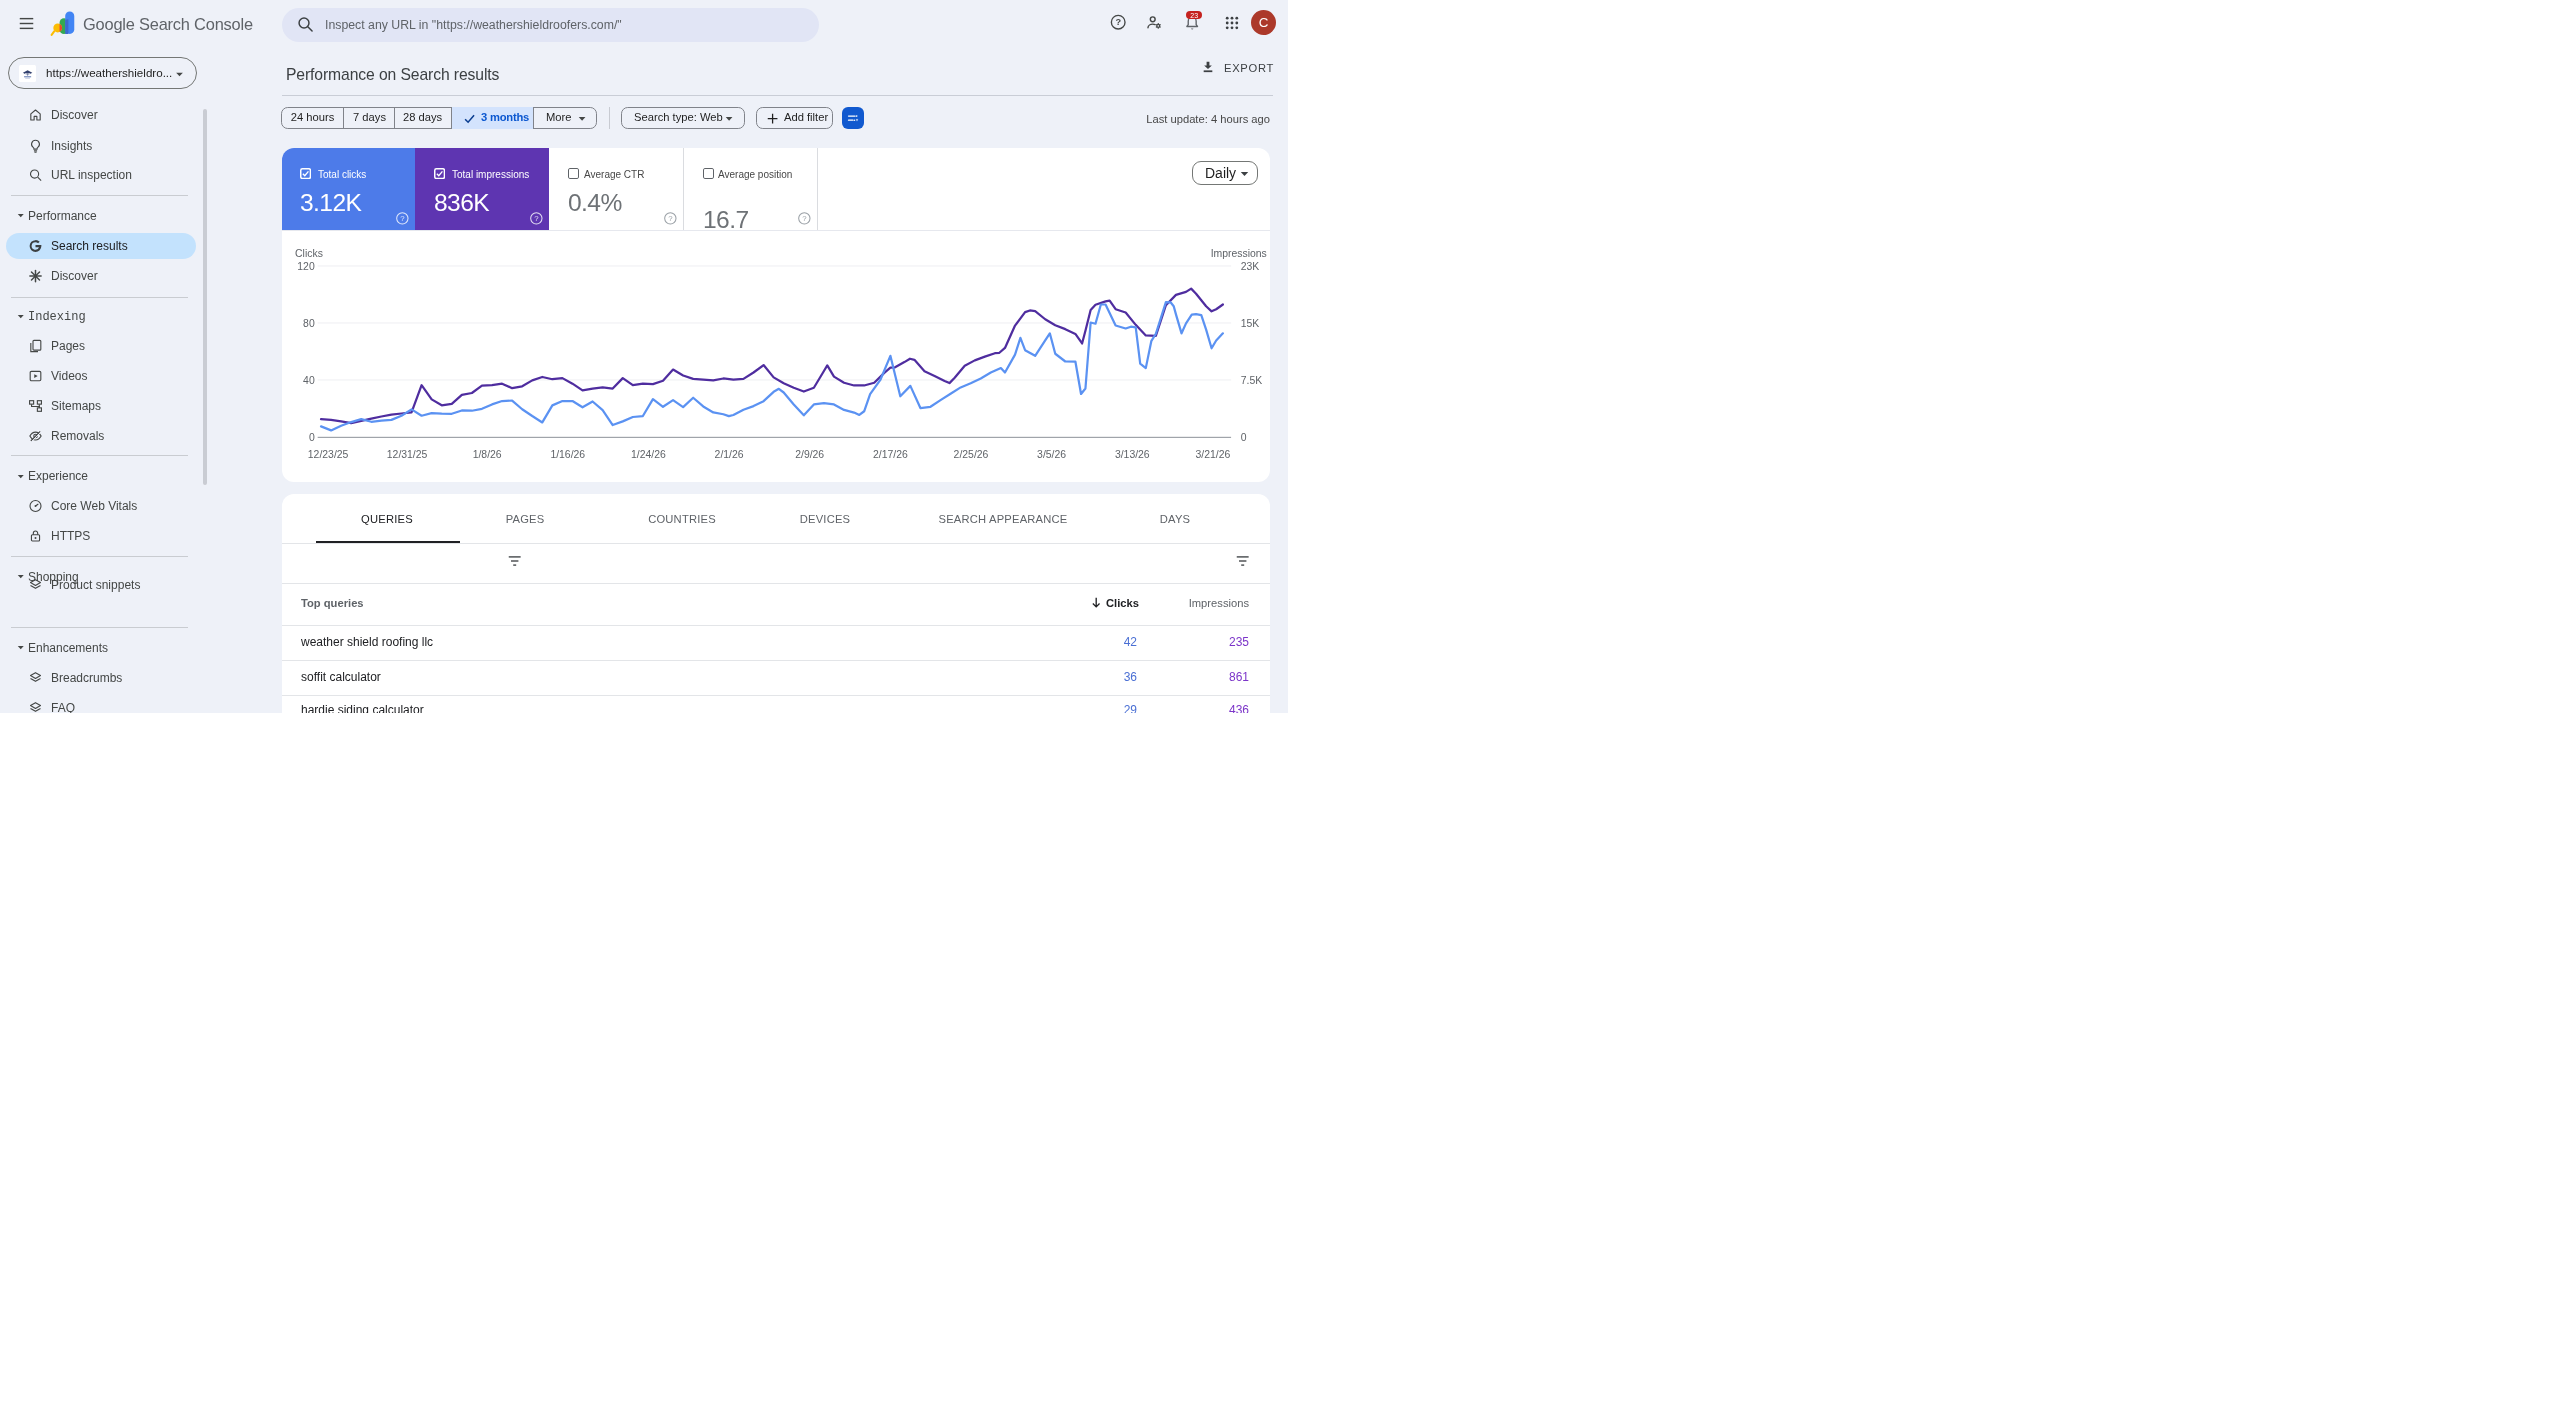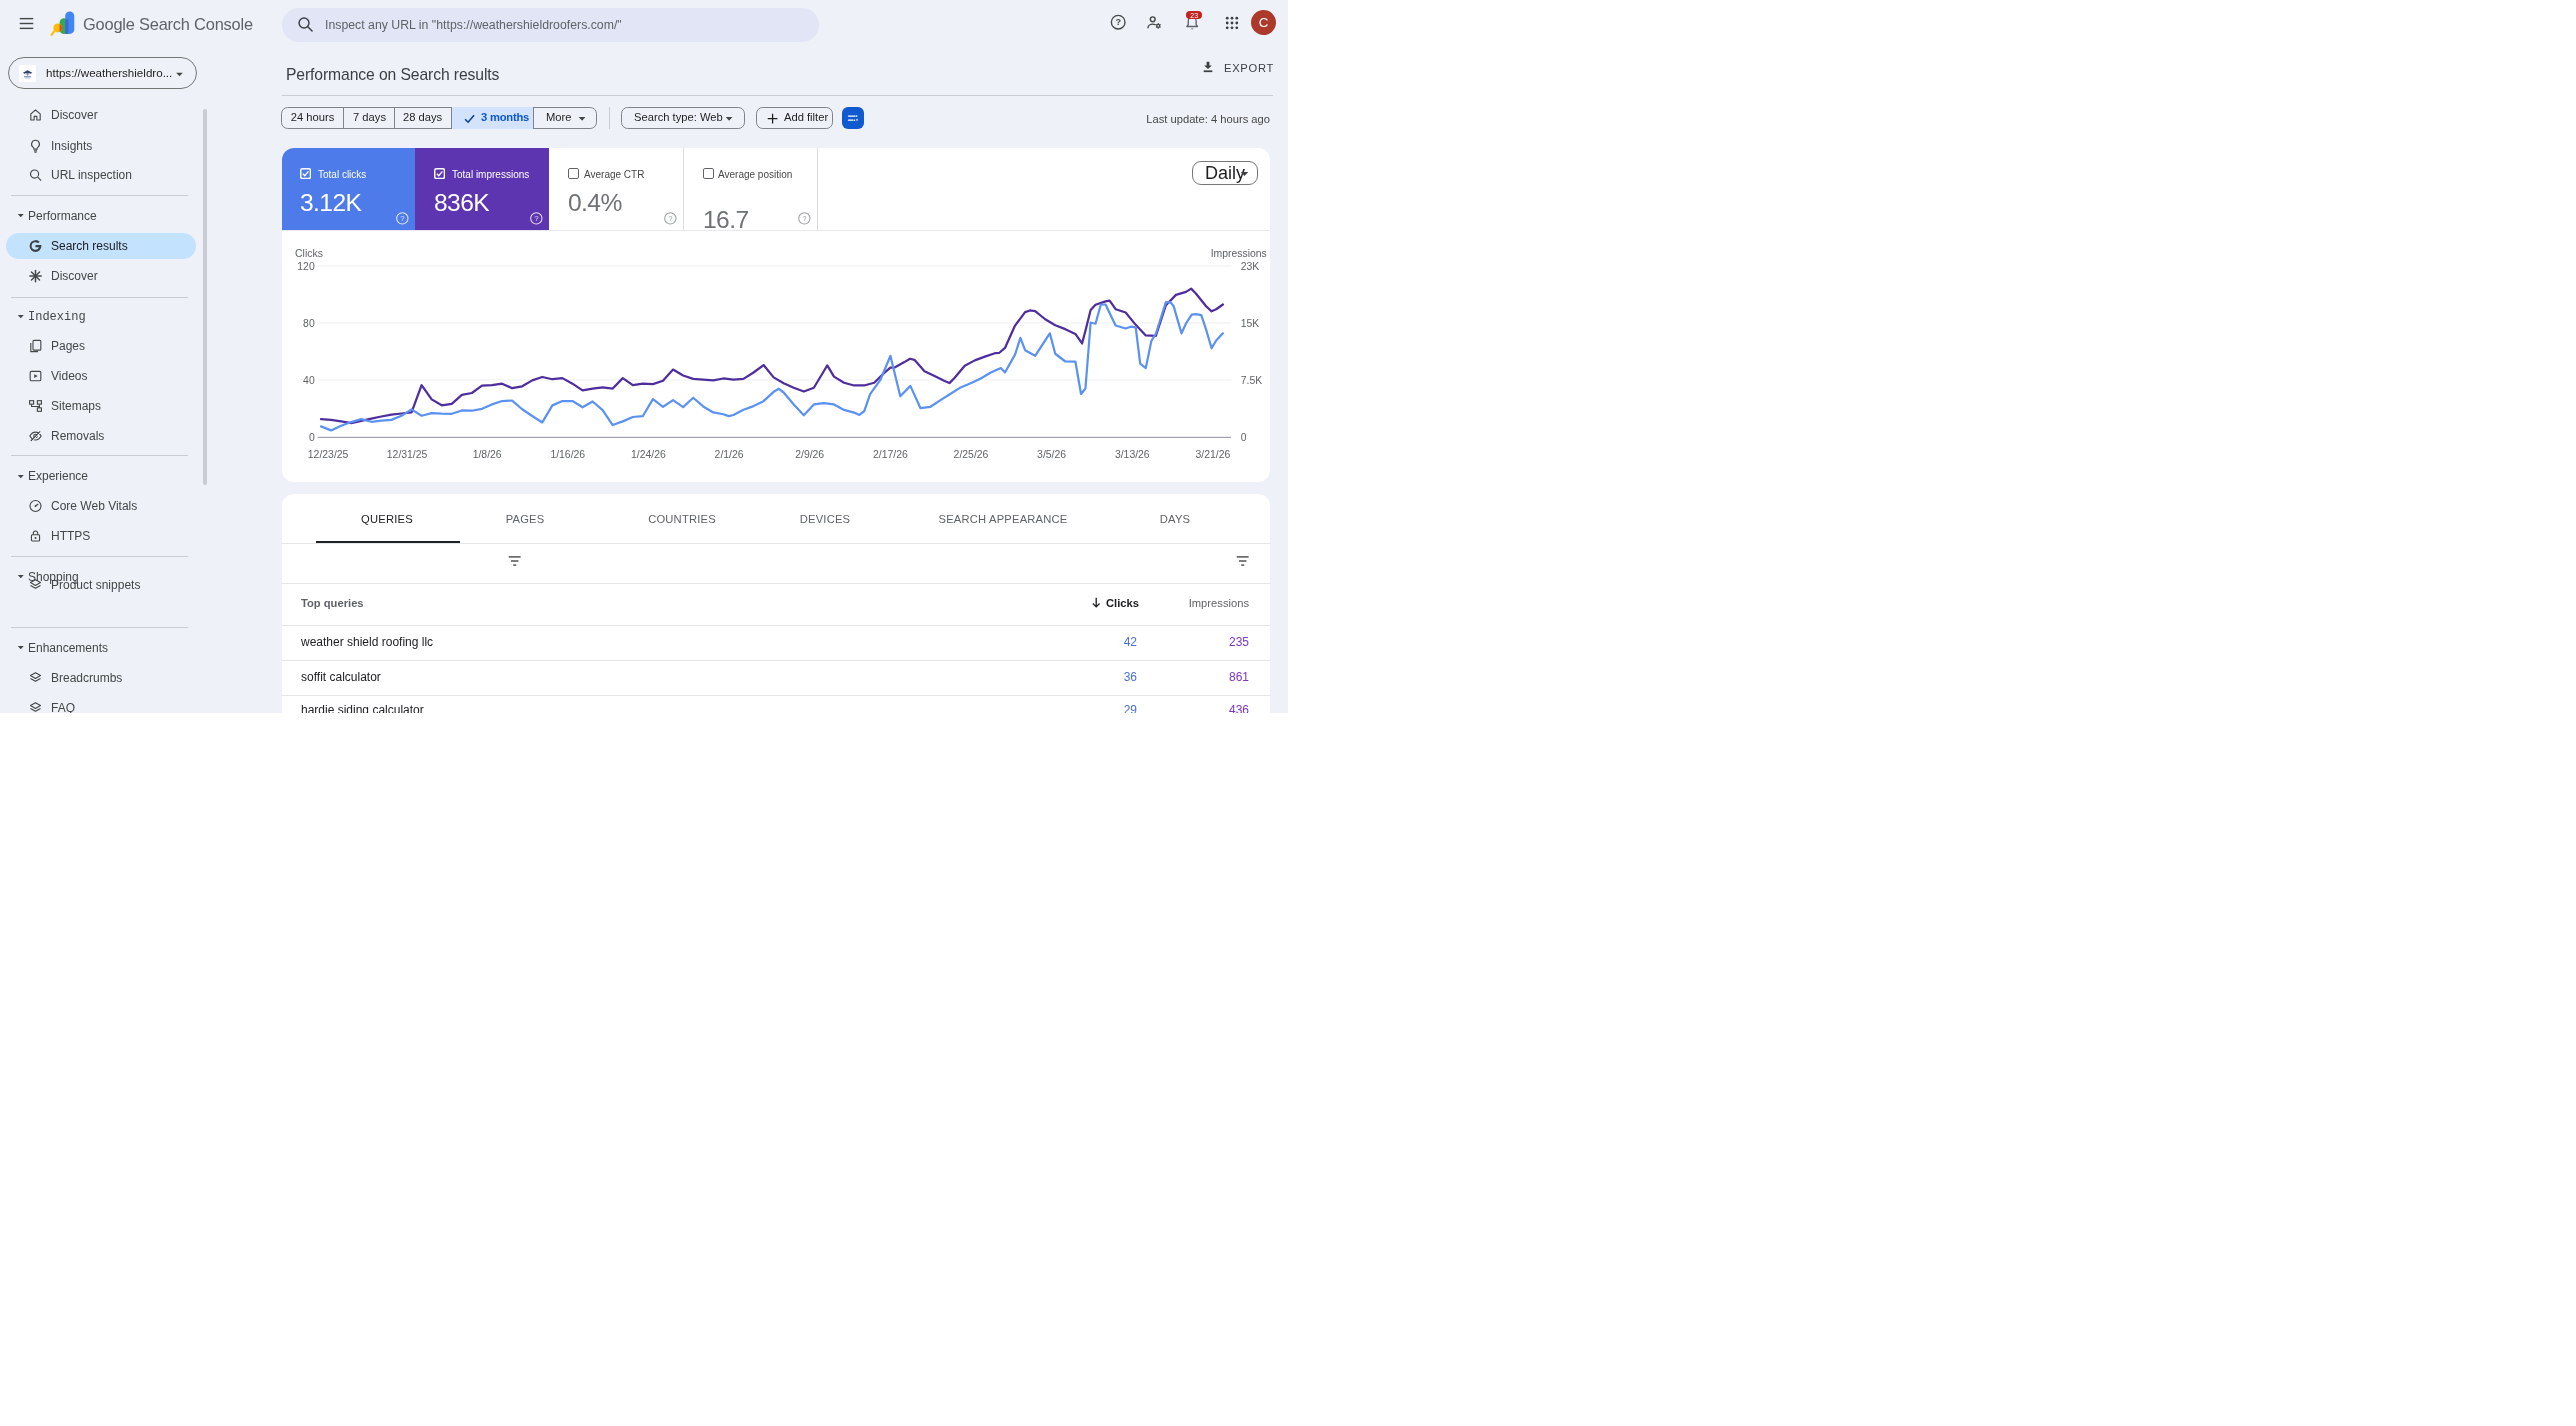--- a/index.html
+++ b/index.html
@@ -327,21 +327,21 @@
 
 <div class="abs" style="left:703px;top:168px;width:9px;height:9px;border:1.5px solid #5f6368;border-radius:1.9px;"></div>
 <div class="abs" style="left:718px;top:169px;font-size:10px;color:#474747;">Average position</div>
 <div class="abs" style="left:703px;top:189px;font-size:24.6px;letter-spacing:-0.6px;color:#6e7276;margin-top:17px;">16.7</div>
 <svg class="abs" style="left:798px;top:212px;" width="12.7" height="12.7" viewBox="0 0 17 17">
       <circle cx="8.5" cy="8.5" r="7.6" fill="none" stroke="#9aa0a6" stroke-width="1.4"></circle>
       <text x="8.5" y="12.3" text-anchor="middle" font-size="10.5" fill="#9aa0a6" font-family="Liberation Sans">?</text>
     </svg>
 
 <div class="abs" style="left:1192px;top:161px;width:66px;height:24px;border:1.1px solid #747775;border-radius:9px;box-sizing:border-box;"></div>
-<div class="abs" style="left:1205px;top:161px;height:32px;line-height:24px;font-size:18px;color:#1f1f1f;">Daily</div>
+<div class="abs" style="left:1205px;top:161px;height:32px;line-height:24px;font-size:14px;color:#1f1f1f;">Daily</div>
 <svg class="abs" style="left:1240px;top:171px;" width="9" height="6.7" viewBox="0 0 12 9">
       <path d="M1 1.3 l5 5.5 5-5.5 z" fill="#3c4043"></path>
     </svg>
 <svg class="abs" style="left:0;top:0;" width="1288" height="713" viewBox="0 0 1728 957">
   <g stroke="#e8eaee" stroke-width="1">
     <line x1="426" y1="357" x2="1652" y2="357"></line>
     <line x1="426" y1="433.5" x2="1652" y2="433.5"></line>
     <line x1="426" y1="510" x2="1652" y2="510"></line>
   </g>
   <line x1="426" y1="587" x2="1652" y2="587" stroke="#898d95" stroke-width="1.3"></line>

